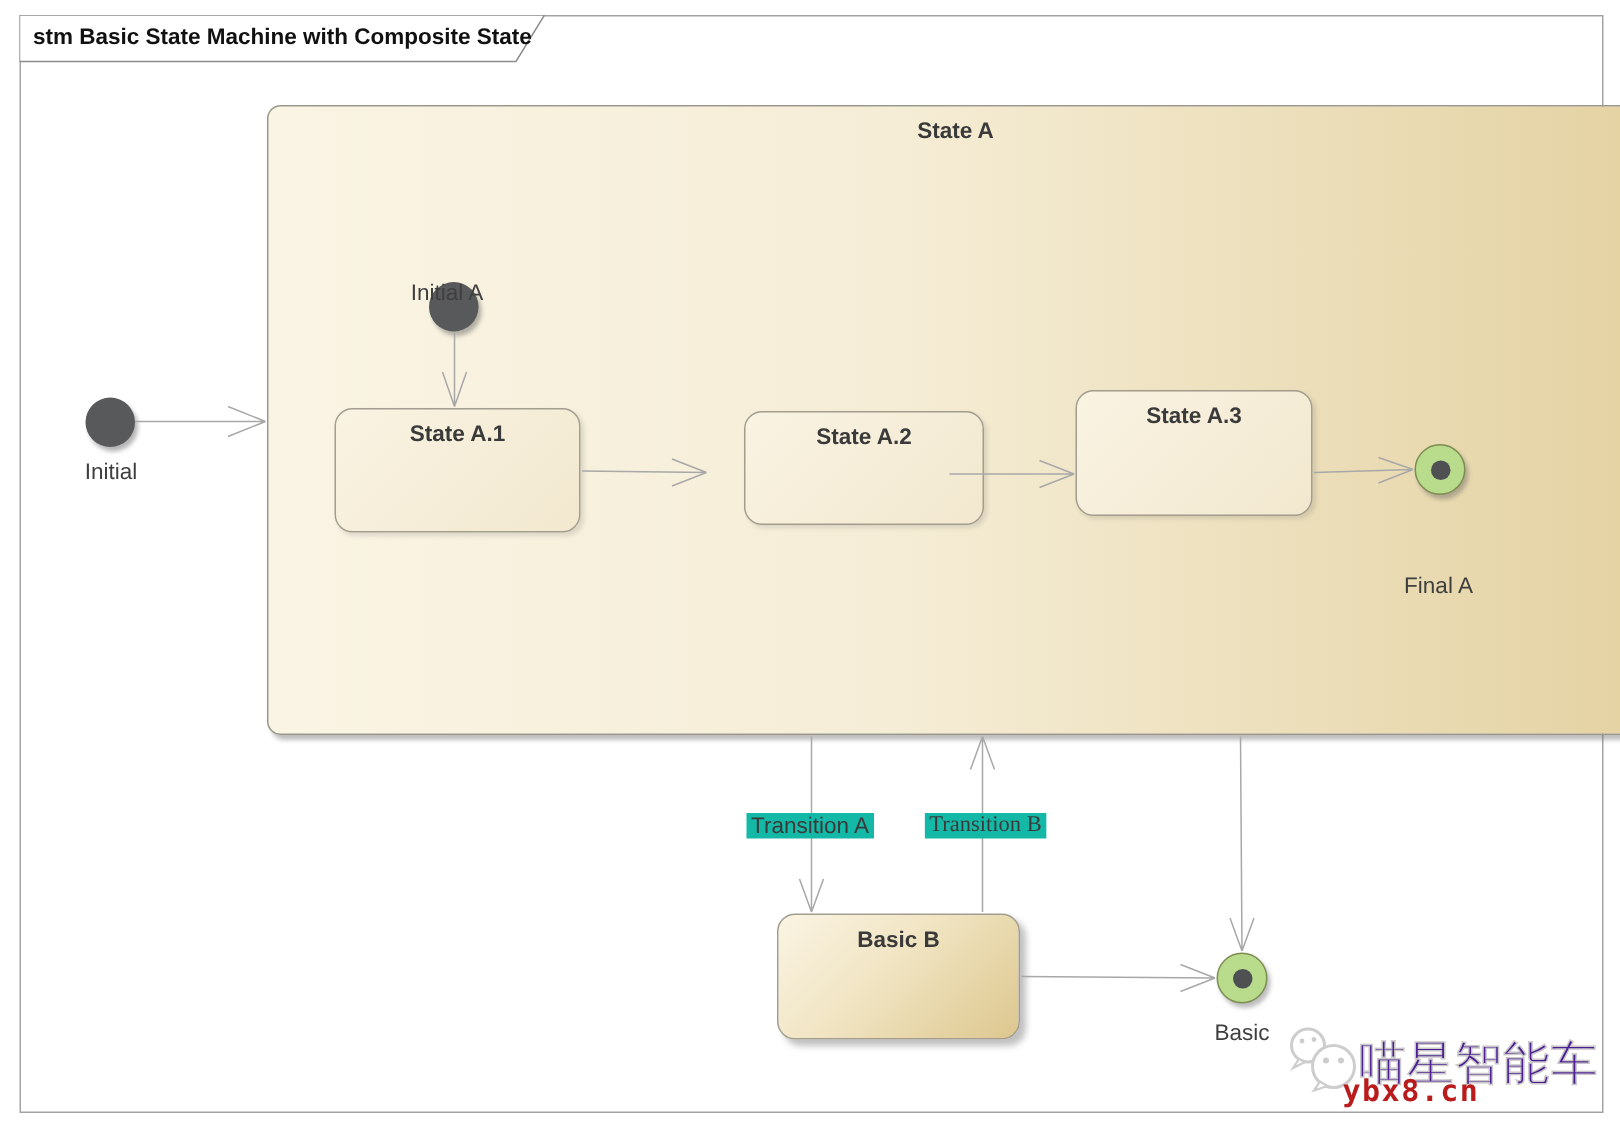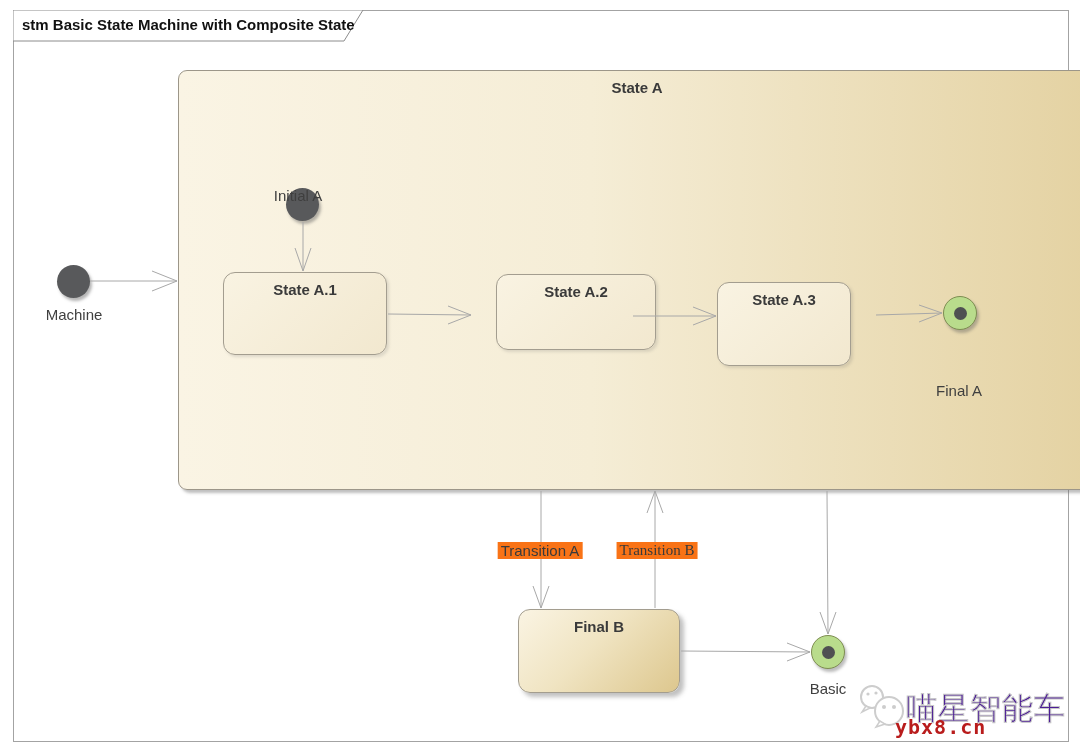--- a/index.html
+++ b/index.html
@@ -29,21 +29,21 @@
     padding-top:8px;text-align:center;font-size:15px;font-weight:bold;color:#3a3a3a;
   }
   
   .state{
     position:absolute;border:1px solid #a39d8f;border-radius:12px;box-sizing:border-box;
     background:linear-gradient(135deg,#f9f3e2 0%,#f2e8cf 100%);
     box-shadow:2px 2px 3px rgba(100,100,100,0.18);
   }
   .s-a1{left:223px;top:272px;width:164px;height:83px;}
   .s-a2{left:496px;top:274px;width:160px;height:76px;}
-  .s-a3{left:717px;top:282px;width:134px;height:84px;}
+  .s-a3{left:717px;top:260px;width:158px;height:84px;}
   .s-b{
     left:518px;top:609px;width:162px;height:84px;
     background:linear-gradient(135deg,#faf4e3 0%,#f0e4c2 45%,#ddc78e 100%);
     box-shadow:4px 4px 4px rgba(100,100,100,0.4);
   }
   
   .initial-circle{
     position:absolute;width:33px;height:33px;border-radius:50%;background:#58595b;
     box-shadow:2px 3px 3px rgba(90,90,90,0.45);
   }
@@ -66,21 +66,21 @@
   }
   .l-initial{left:74px;top:306px;}
   .l-initial-a{left:298px;top:163px;margin-top:24px;}
   .l-final-a{left:959px;top:346px;margin-top:36px;}
   .l-final{left:828px;top:680px;}
   
   .connectors{position:absolute;left:0;top:0;pointer-events:none;}
   .connectors path{stroke:#a8a8a8;stroke-width:1;fill:none;}
   .trans-label{
     position:absolute;transform:translateX(-50%);font-size:15px;color:#3a3a3a;
-    background:#f97316;padding:0 3px;white-space:nowrap;
+    background:#14b8a6;padding:0 3px;white-space:nowrap;
   }
   .t-a{left:540px;top:542px;}
   .t-b{left:657px;top:542px;font-family:Liberation Serif, serif;}
   
   .watermark{position:absolute;left:858px;top:682px;width:210px;height:62px;}
   .wm-icon{position:absolute;left:0;top:2px;}
   .wm-brand{
     position:absolute;left:48px;top:6px;font-size:31px;letter-spacing:1px;
     color:#4c1d95;-webkit-text-stroke:1px #c8c8c8;white-space:nowrap;
     font-family:"Liberation Sans","DejaVu Sans",sans-serif;
@@ -111,25 +111,25 @@
   <div class="state s-a1">
     <div class="state-title">State A.1</div>
   </div>
   <div class="state s-a2">
     <div class="state-title">State A.2</div>
   </div>
   <div class="state s-a3">
     <div class="state-title">State A.3</div>
   </div>
   <div class="state s-b">
-    <div class="state-title">Final B</div>
+    <div class="state-title">Basic B</div>
   </div>
 
   <div class="initial-circle n-initial"></div>
-  <div class="node-label l-initial">Machine</div>
+  <div class="node-label l-initial">Initial</div>
 
   <div class="initial-circle n-initial-a"></div>
   <div class="node-label l-initial-a">Initial A</div>
 
   <div class="final-circle n-final-a">
     <div class="final-dot"></div>
   </div>
   <div class="node-label l-final-a">Final A</div>
 
   <div class="final-circle n-final">

